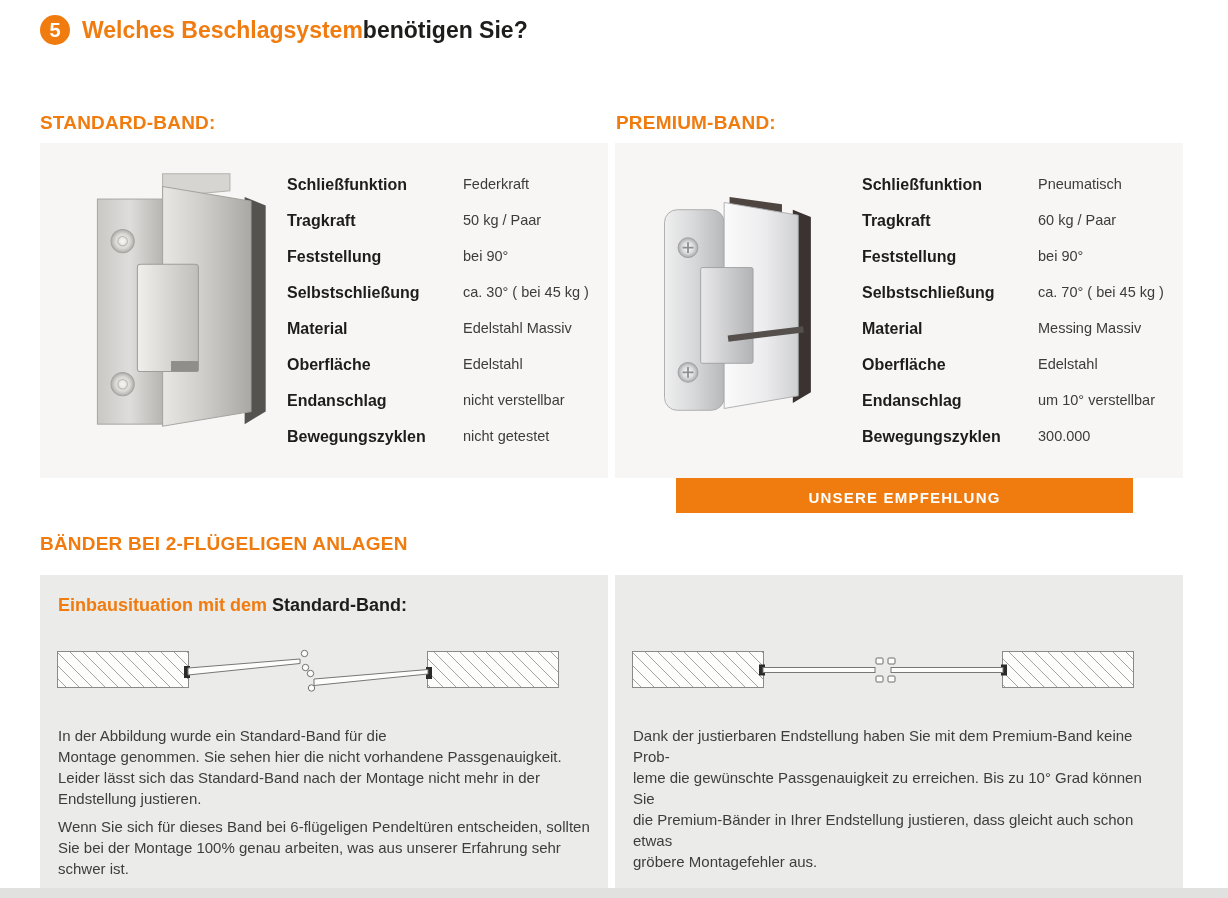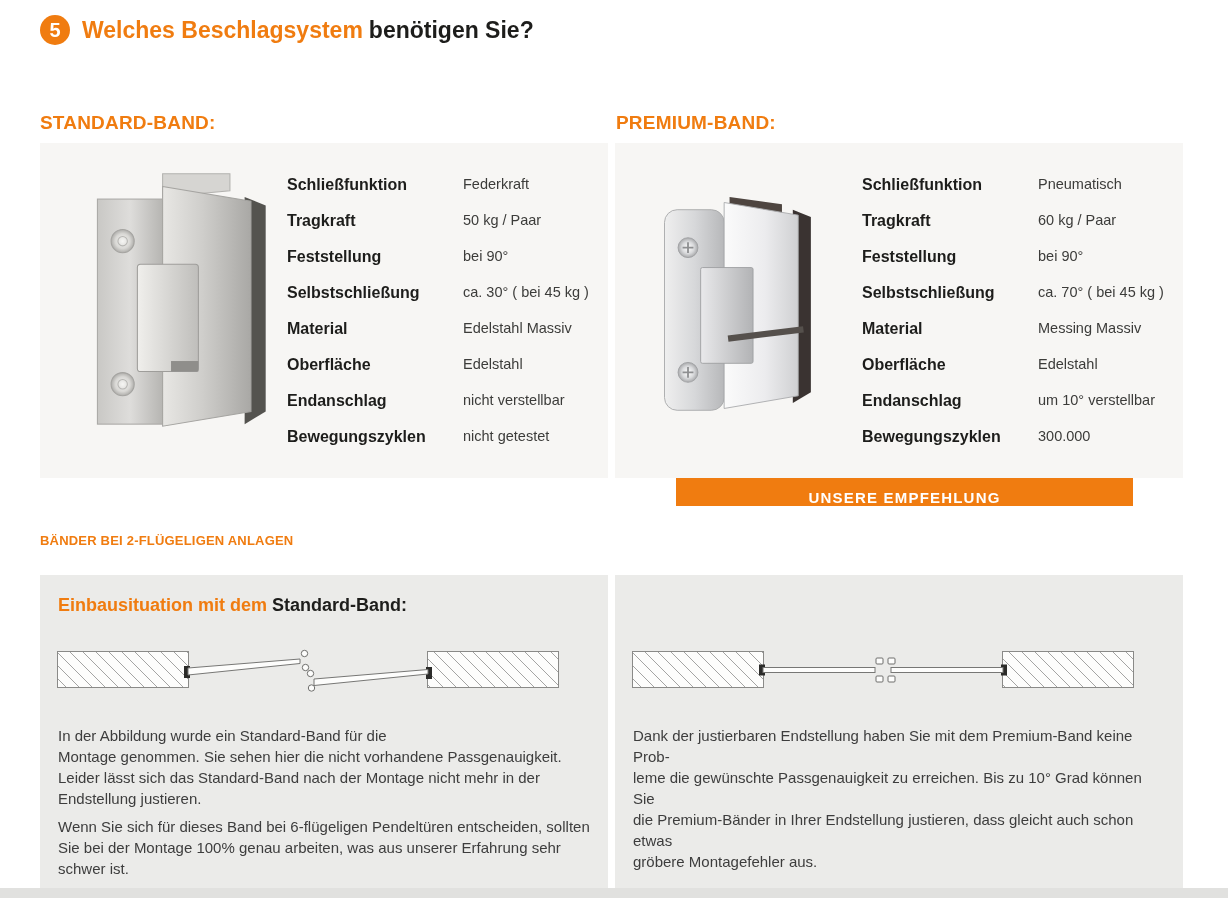--- a/index.html
+++ b/index.html
@@ -4,47 +4,47 @@
 <style>
   html,body{margin:0;padding:0;}
   body{width:1228px;height:898px;background:#ffffff;font-family:"Liberation Sans",sans-serif;position:relative;overflow:hidden;}
   #app{position:absolute;inset:0;}
 
   
   .step-badge{position:absolute;left:40px;top:15px;width:30px;height:30px;border-radius:50%;
     background:#f07c10;color:#fff;font-size:20px;font-weight:bold;text-align:center;line-height:30px;}
   .page-title{position:absolute;left:82px;top:17px;font-size:23px;font-weight:bold;color:#1d1d1b;white-space:nowrap;}
   .page-title .t-orange{color:#f07c10;}
-  .page-title .t-black{color:#1d1d1b;margin-left:6px;}
+  .page-title .t-black{color:#1d1d1b;}
 
   
   .col-heading{position:absolute;top:112px;font-size:19px;font-weight:bold;color:#f07c10;letter-spacing:.2px;white-space:nowrap;}
   .col-heading.std{left:40px;}
   .col-heading.prm{left:616px;}
 
   
   .panel-top{position:absolute;top:143px;width:568px;height:335px;background:#f7f6f4;}
   .panel-top.std{left:40px;}
   .panel-top.prm{left:615px;}
 
   .hinge-photo{position:absolute;}
   .hinge-photo.std{left:18px;top:14px;width:245px;height:305px;}
   .hinge-photo.prm{left:22px;top:36px;width:205px;height:262px;}
 
   .spec-table{position:absolute;left:247px;top:33px;width:312px;}
   .spec-row{display:flex;height:36px;align-items:flex-start;}
   .spec-label{width:176px;font-size:16px;font-weight:bold;color:#1d1d1b;}
   .spec-value{font-size:14.5px;color:#3c3c3a;white-space:nowrap;}
 
-  .recommend-btn{position:absolute;left:676px;top:478px;width:457px;height:28px;background:#f07c10;border:none;
+  .recommend-btn{position:absolute;left:676px;top:478px;width:457px;height:35px;background:#f07c10;border:none;
     color:#fff;font-family:"Liberation Sans",sans-serif;font-size:15px;font-weight:bold;letter-spacing:1.2px;
     text-align:center;line-height:39px;cursor:pointer;padding:0;}
 
   
-  .section-heading{position:absolute;left:40px;top:533px;font-size:13px;font-weight:bold;color:#f07c10;letter-spacing:.2px;white-space:nowrap;}
+  .section-heading{position:absolute;left:40px;top:533px;font-size:19px;font-weight:bold;color:#f07c10;letter-spacing:.2px;white-space:nowrap;}
 
   .panel-bottom{position:absolute;top:575px;width:568px;height:390px;background:#ebebe9;}
   .panel-bottom.std{left:40px;}
   .panel-bottom.prm{left:615px;}
 
   .panel-title{position:absolute;left:18px;top:20px;font-size:18px;font-weight:bold;white-space:nowrap;}
   .panel-title .t-orange{color:#f07c10;}
   .panel-title .t-black{color:#1d1d1b;margin-left:5px;}
 
   .door-diagram{position:absolute;left:17px;top:64px;width:502px;height:58px;}

